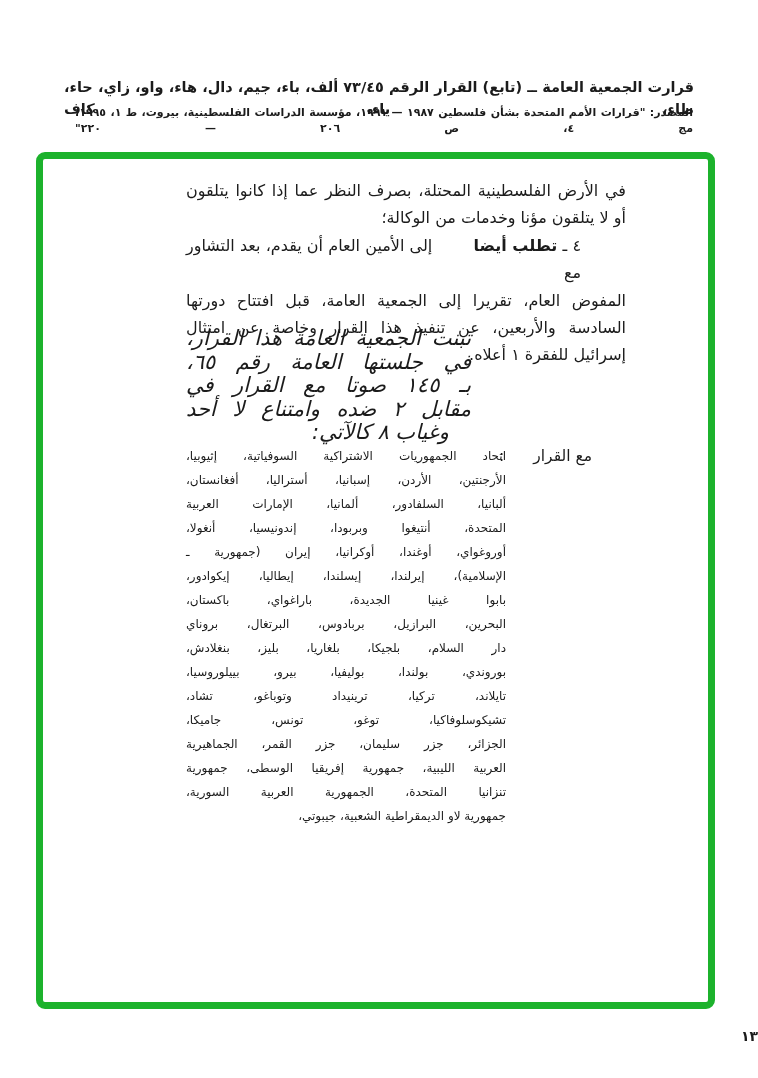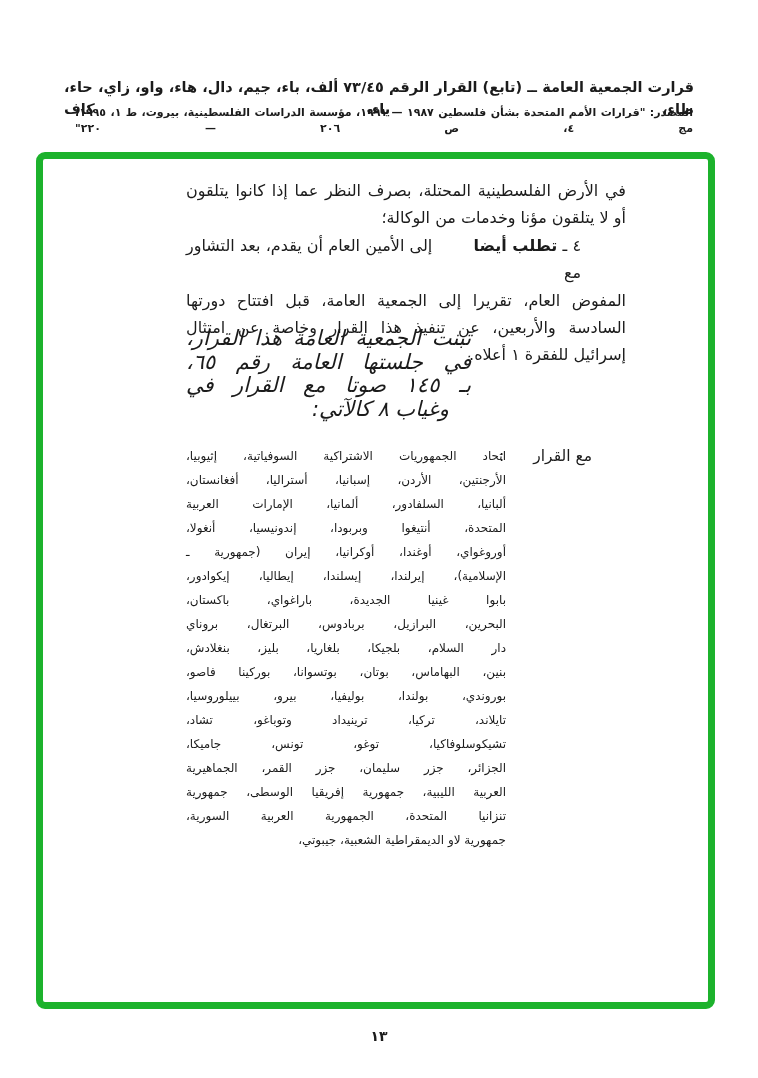--- a/index.html
+++ b/index.html
@@ -30,21 +30,21 @@
   .vote-label {
     position:absolute; left:499px; top:444px; width:93px; height:24px;
     direction:rtl; display:flex; justify-content:space-between; align-items:baseline;
     font-size:15.5px; line-height:24px;
   }
   .tline { width:100%; }
   .tline.j { text-align:justify; text-align-last:justify; }
   .tline.r { }
   .tline .b { font-weight:bold;margin-left:36px; }
   .page-num {
-    position:absolute; top:1028px; left:0; width:758px; text-align:center;
+    position:absolute; top:1028px; left:0; width:758px; 
     font-size:14px; font-weight:bold; direction:rtl;
   }
 </style>
 </head>
 <body>
 
 <div id="page">
 
   <div class="header1">قرارت الجمعية العامة ــ (تابع) القرار الرقم ٧٣/٤٥ ألف، باء، جيم، دال، هاء، واو، زاي، حاء، طاء، ياء، كاف</div>
 
@@ -58,39 +58,39 @@
       <div class="tline j" style="padding-right: 45px;"><span>٤ ـ </span><span class="b">تطلب أيضا</span><span> إلى الأمين العام أن يقدم، بعد التشاور مع</span></div>
       <div class="tline j">المفوض العام، تقريرا إلى الجمعية العامة، قبل افتتاح دورتها</div>
       <div class="tline j">السادسة والأربعين، عن تنفيذ هذا القرار وخاصة عن امتثال</div>
       <div class="tline r">إسرائيل للفقرة ١ أعلاه.</div>
     </div>
 
   <div class="textblock block-b">
       <div class="tline j">تبنت الجمعية العامة هذا القرار،</div>
       <div class="tline j">في جلستها العامة رقم ٦٥،</div>
       <div class="tline j">بـ ١٤٥ صوتا مع القرار في</div>
+      <div class="tline j">مقابل ٢ ضده وامتناع لا أحد</div>
       <div class="tline r" style="padding-right: 22px;">وغياب ٨ كالآتي:</div>
     </div>
 
   <div class="vote-label">
     <span>مع القرار</span>
     <span>:</span>
   </div>
 
   <div class="textblock block-c">
       <div class="tline j">اتحاد الجمهوريات الاشتراكية السوفياتية، إثيوبيا،</div>
       <div class="tline j">الأرجنتين، الأردن، إسبانيا، أستراليا، أفغانستان،</div>
       <div class="tline j">ألبانيا، السلفادور، ألمانيا، الإمارات العربية</div>
       <div class="tline j">المتحدة، أنتيغوا وبربودا، إندونيسيا، أنغولا،</div>
       <div class="tline j">أوروغواي، أوغندا، أوكرانيا، إيران (جمهورية ـ</div>
       <div class="tline j">الإسلامية)، إيرلندا، إيسلندا، إيطاليا، إيكوادور،</div>
       <div class="tline j">بابوا غينيا الجديدة، باراغواي، باكستان،</div>
       <div class="tline j">البحرين، البرازيل، بربادوس، البرتغال، بروناي</div>
       <div class="tline j">دار السلام، بلجيكا، بلغاريا، بليز، بنغلادش،</div>
-      <div class="tline j">بنين، البهاماس، بوتان، بوتسوانا، بوركينا فاصو،</div>
       <div class="tline j">بوروندي، بولندا، بوليفيا، بيرو، بييلوروسيا،</div>
       <div class="tline j">تايلاند، تركيا، ترينيداد وتوباغو، تشاد،</div>
       <div class="tline j">تشيكوسلوفاكيا، توغو، تونس، جاميكا،</div>
       <div class="tline j">الجزائر، جزر سليمان، جزر القمر، الجماهيرية</div>
       <div class="tline j">العربية الليبية، جمهورية إفريقيا الوسطى، جمهورية</div>
       <div class="tline j">تنزانيا المتحدة، الجمهورية العربية السورية،</div>
       <div class="tline r">جمهورية لاو الديمقراطية الشعبية، جيبوتي،</div>
     </div>
 
   <div class="page-num">١٣</div>

